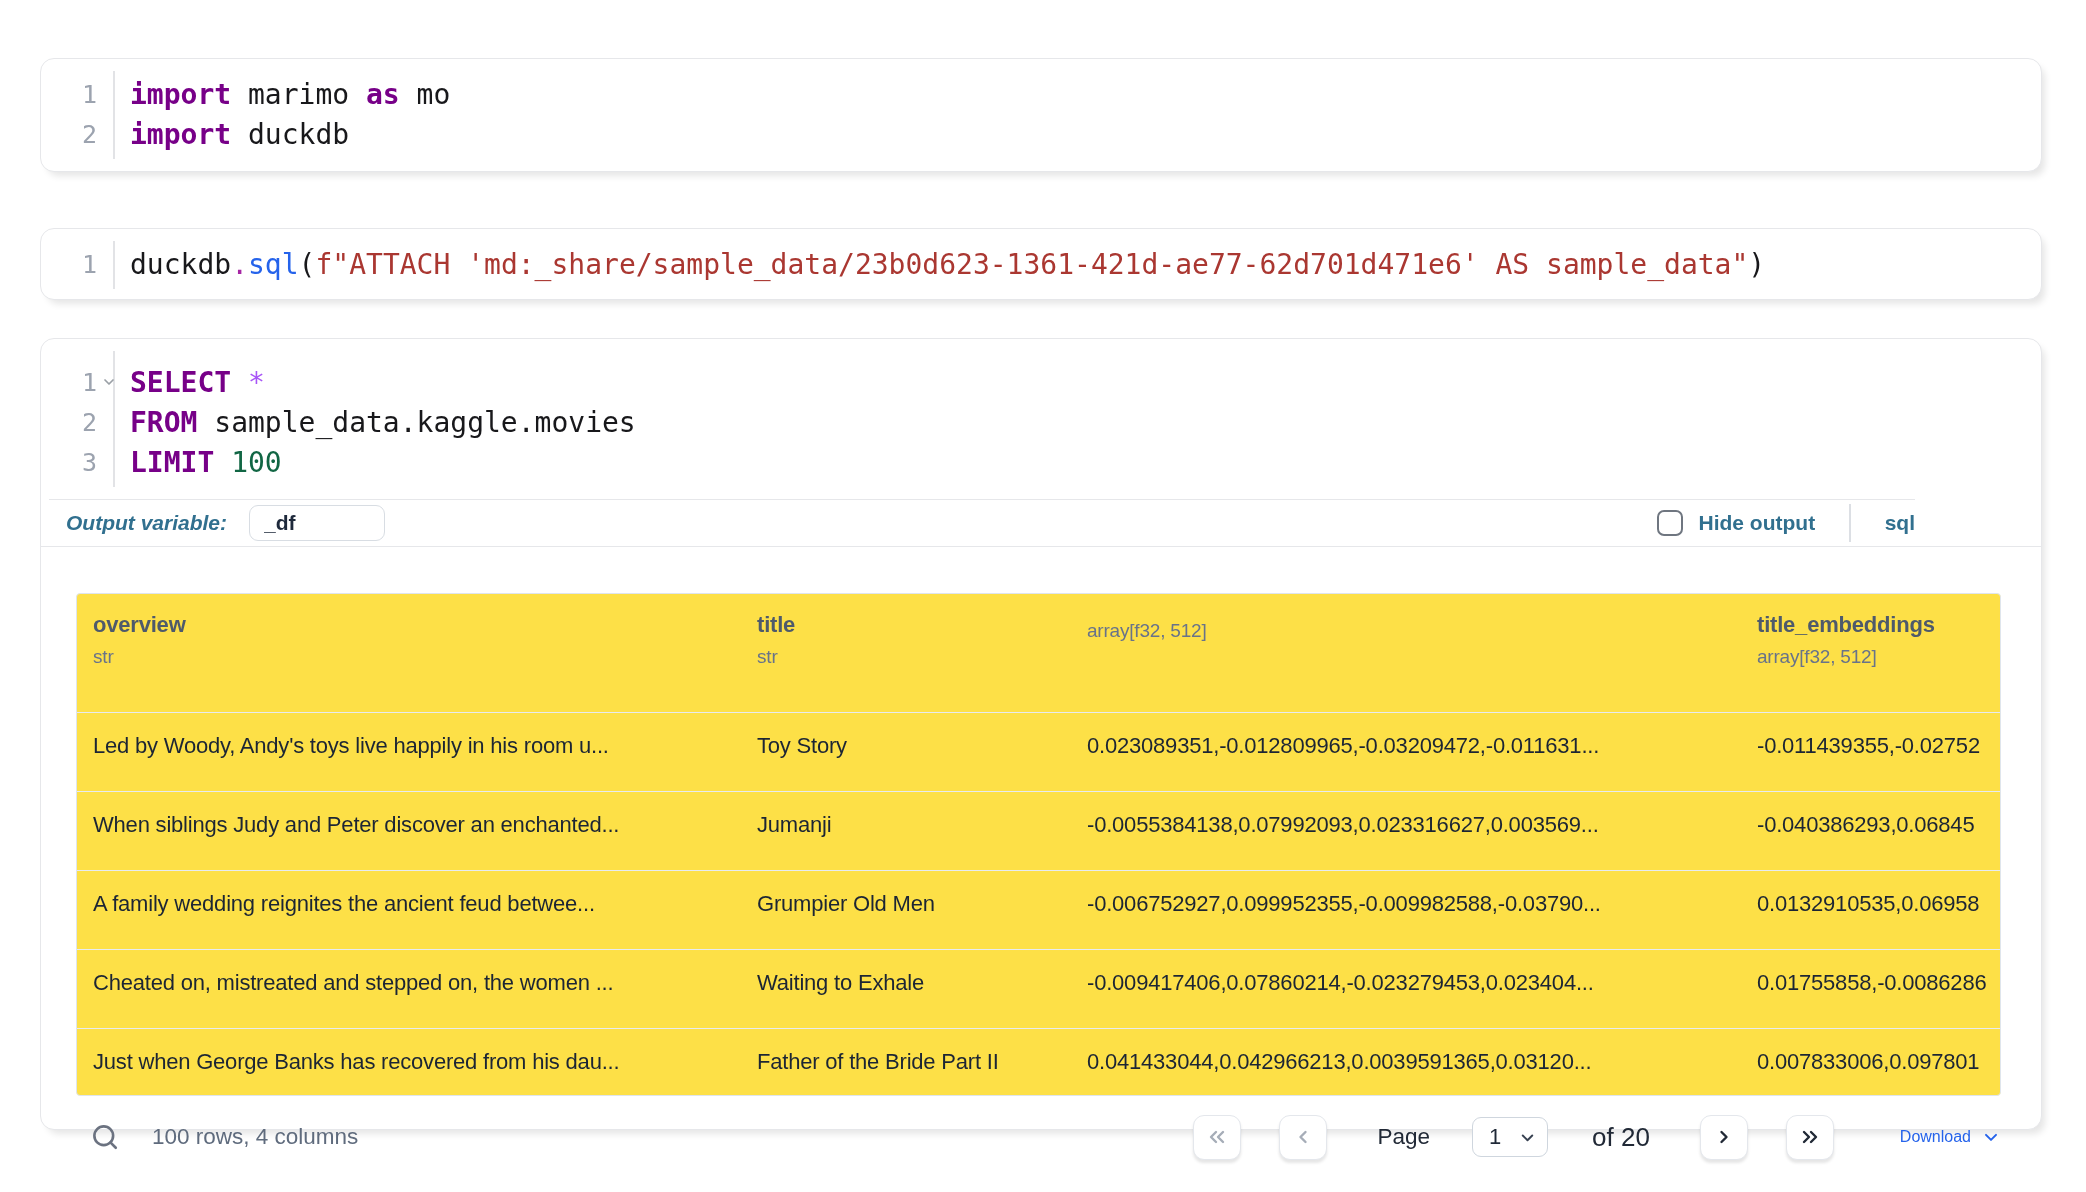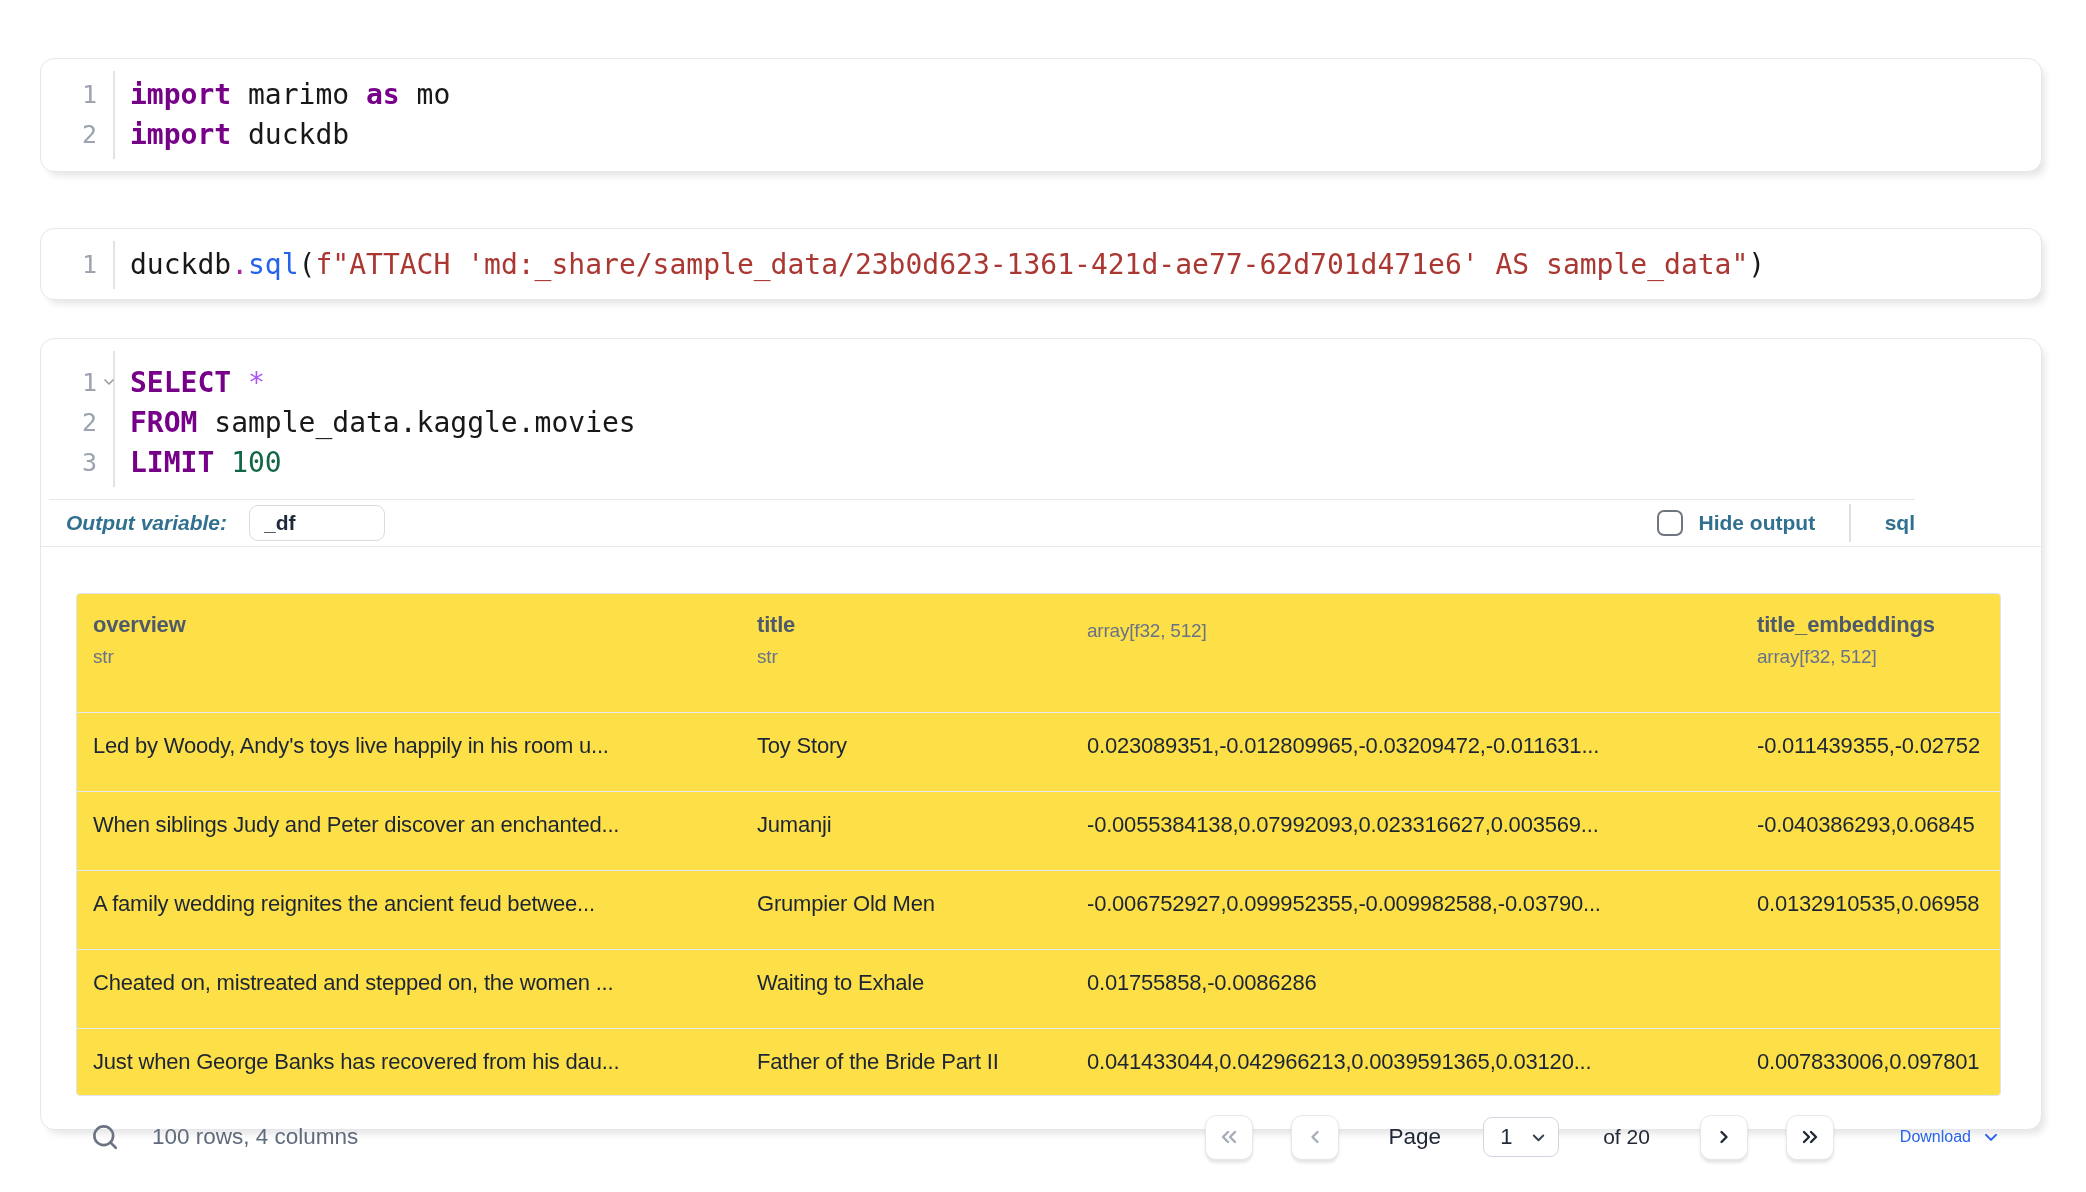--- a/index.html
+++ b/index.html
@@ -71,21 +71,21 @@
   .pager{margin-left:auto;display:flex;align-items:center;gap:26px;}
   .pg-btn{width:48px;height:45px;border:1.5px solid #e4e7ec;border-radius:11px;background:#fff;
     box-shadow:0 3px 3px rgba(0,0,0,0.10);display:flex;align-items:center;justify-content:center;
     margin-left:12px;box-sizing:border-box;cursor:pointer;padding:0;}
   .pg-btn.disabled{color:#a6adb8;}
   .pg-btn.enabled{color:#212936;}
   .pg-label{margin-left:24px;font-size:22.5px;color:#212936;}
   .page-select{margin-left:16px;width:76px;height:40px;border:1.5px solid #cfd6de;border-radius:9px;
     display:flex;align-items:center;justify-content:space-between;padding:0 10px 0 16px;
     font-size:22px;color:#1f2937;background:#fff;box-sizing:border-box;cursor:pointer;}
-  .of-label{margin-left:18px;font-size:21px;color:#212936;}
+  .of-label{margin-left:18px;font-size:26px;color:#212936;}
   .pg-next{margin-left:24px;}
   .download{margin-left:40px;display:flex;align-items:center;color:#2563eb;
     font-size:16px;font-weight:500;cursor:pointer;}
   .download svg{margin-left:10px;}
 </style>
 </head>
 <body>
 
 <section class="cell" id="cell-imports">
   <div class="code-area">
@@ -175,20 +175,21 @@
           </div>
           <div class="t-row">
             <div class="t-cell">A family wedding reignites the ancient feud betwee...</div>
             <div class="t-cell">Grumpier Old Men</div>
             <div class="t-cell">-0.006752927,0.099952355,-0.009982588,-0.03790...</div>
             <div class="t-cell">0.0132910535,0.06958</div>
           </div>
           <div class="t-row">
             <div class="t-cell">Cheated on, mistreated and stepped on, the women ...</div>
             <div class="t-cell">Waiting to Exhale</div>
+            <div class="t-cell">-0.009417406,0.07860214,-0.023279453,0.023404...</div>
             <div class="t-cell">0.01755858,-0.0086286</div>
           </div>
           <div class="t-row">
             <div class="t-cell">Just when George Banks has recovered from his dau...</div>
             <div class="t-cell">Father of the Bride Part II</div>
             <div class="t-cell">0.041433044,0.042966213,0.0039591365,0.03120...</div>
             <div class="t-cell">0.007833006,0.097801</div>
           </div>
         </div>
     </div>

